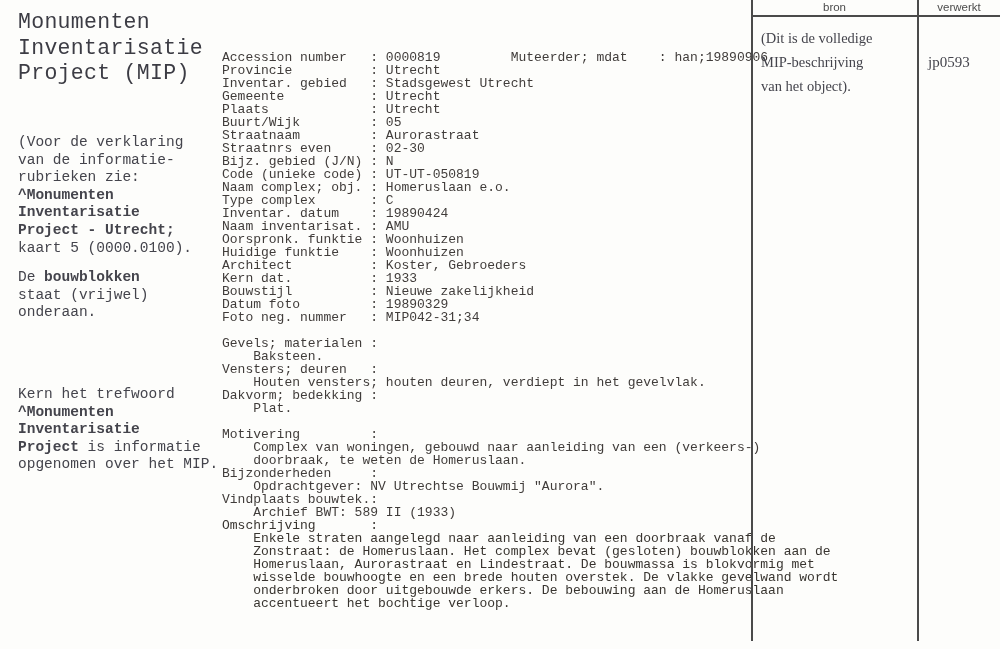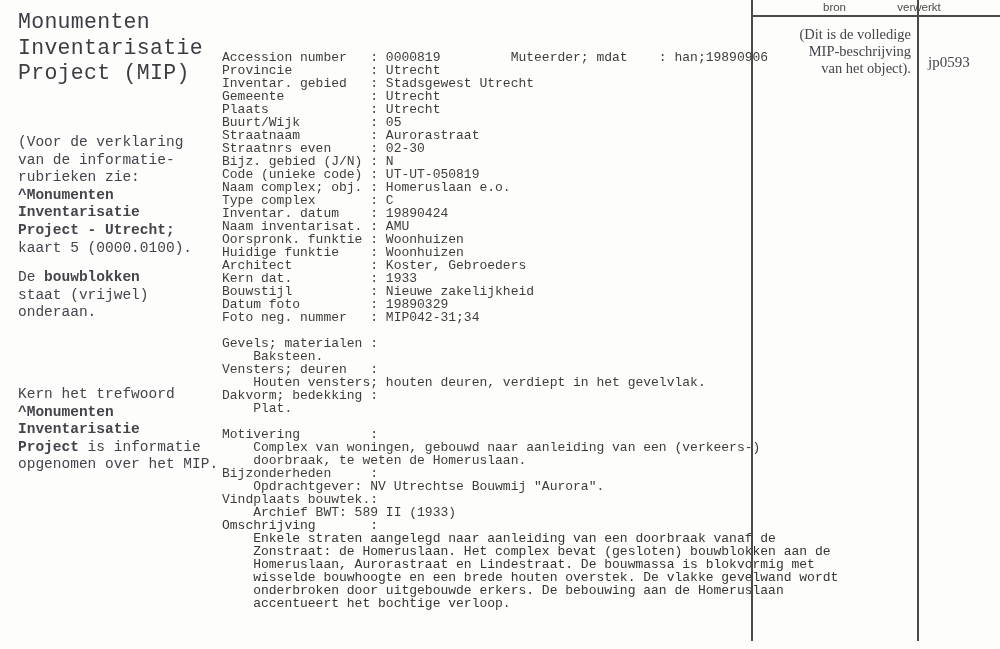--- a/index.html
+++ b/index.html
@@ -85,32 +85,31 @@
   .col-header {
     position: absolute;
     top: 1px;
     height: 14px;
     font-family: "Liberation Sans", "DejaVu Sans", sans-serif;
     font-size: 11.5px;
     color: #4c4c4c;
     text-align: center;
   }
   .bron-header { left: 752px; width: 165px; }
-  .verwerkt-header { left: 878px; width: 82px; text-align: center; }
+  .verwerkt-header { left: 918px; width: 82px; text-align: center; }
   .bron-note {
     position: absolute;
     left: 761px;
     top: 26px;
     width: 150px;
     font-family: "Liberation Serif", "DejaVu Serif", serif;
     font-size: 14.5px;
-    line-height: 17px;
+    line-height: 24px;
     color: #44444c;
     white-space: pre-line;
-    text-align: right;
   }
   .verwerkt-value {
     position: absolute;
     left: 928px;
     top: 54px;
     font-family: "Liberation Serif", "DejaVu Serif", serif;
     font-size: 15px;
     color: #44444c;
   }
 </style>

